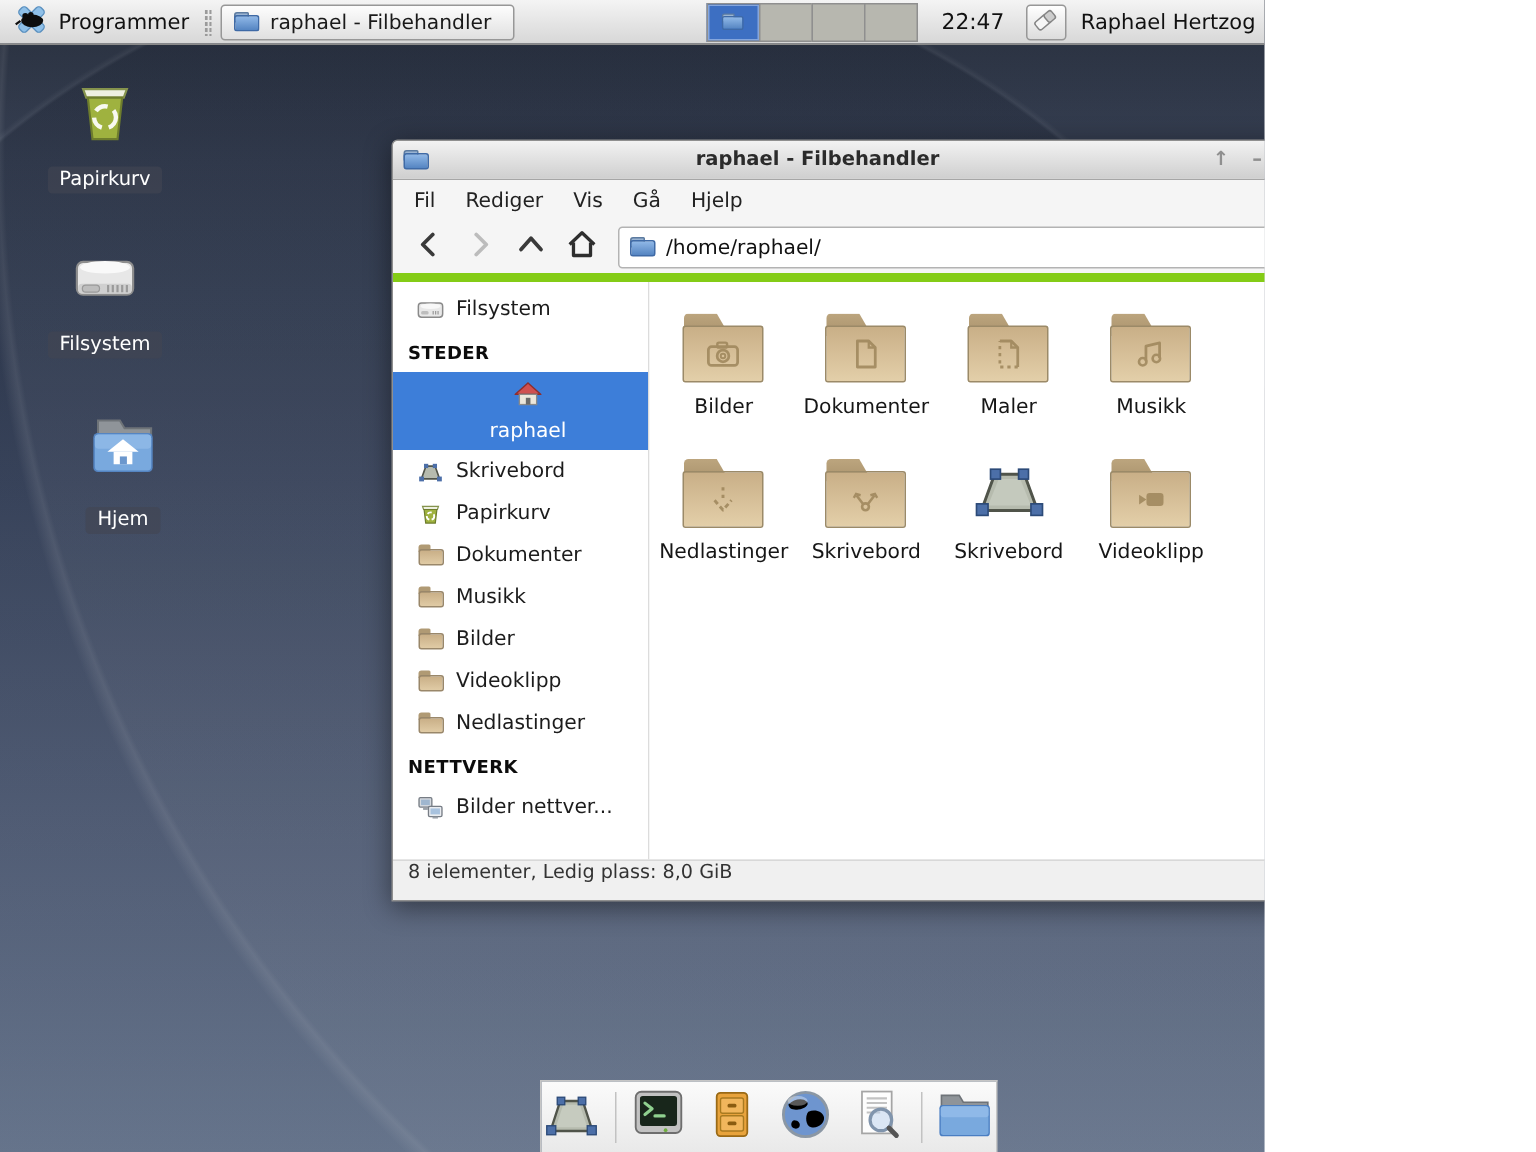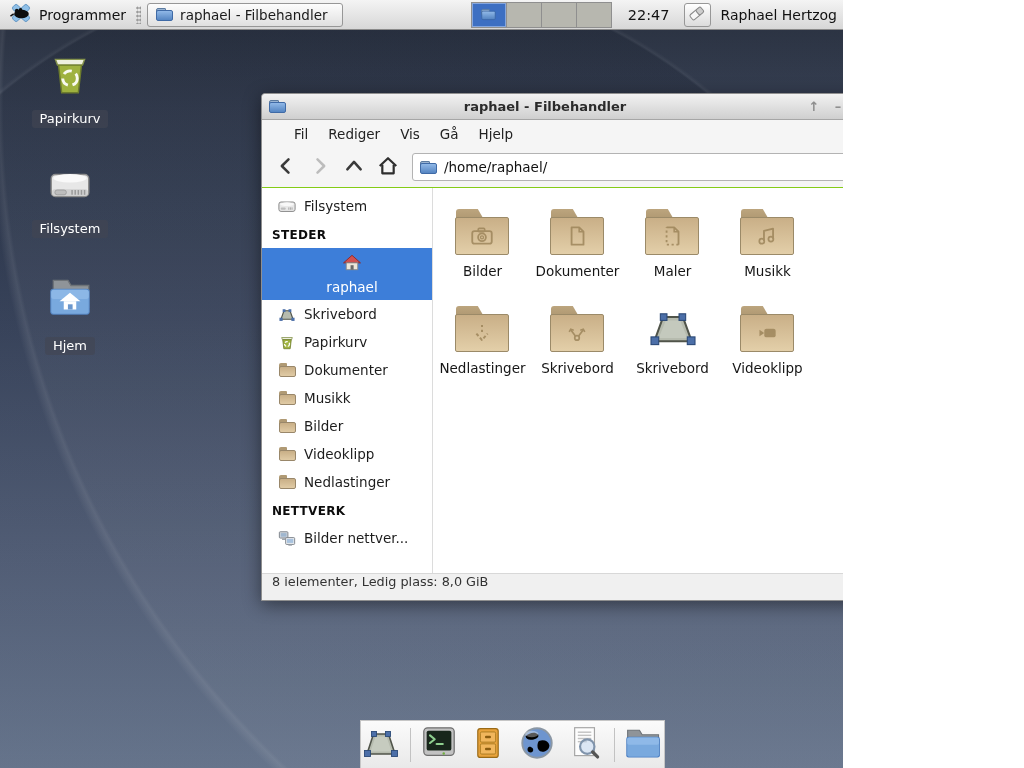--- a/index.html
+++ b/index.html
@@ -37,24 +37,24 @@
 
   
   .win { position:absolute; left:261px; top:93px; width:643px; height:508px;
     background:#f5f5f5; border:1px solid #8f8f8f; border-radius:4px 4px 0 0;
     box-shadow:0 4px 18px rgba(0,0,0,0.45); display:flex; flex-direction:column; z-index:40; }
   .titlebar { height:26px; flex:0 0 26px; display:flex; align-items:center; gap:6px; padding:0 7px;
     background:linear-gradient(#f2f2f2,#cfcfcf); border-bottom:1px solid #a6a6a6; border-radius:4px 4px 0 0; }
   .wtitle { flex:1; text-align:center; font-weight:bold; font-size:13px; color:#2b2b2b; }
   .wbtns { display:flex; gap:4px; }
   .wbtn { width:20px; height:18px; text-align:center; line-height:18px; color:#8f8f8f; font-weight:bold; font-size:13px; }
-  .menubar { height:27px; flex:0 0 27px; display:flex; align-items:center; background:#f5f5f5; padding:0 4px;margin-left:18px; }
+  .menubar { height:27px; flex:0 0 27px; display:flex; align-items:center; background:#f5f5f5; padding:0 4px; }
   .mitem { padding:4px 10px; font-size:13.5px; color:#222; }
   .toolbar { height:41px; flex:0 0 41px; display:flex; align-items:center; gap:4px; background:#f5f5f5;
-    border-bottom:1px solid #84cc16; padding:0 9px; }
+    border-bottom:6px solid #84cc16; padding:0 9px; }
   .navbtn { width:30px; height:30px; display:flex; align-items:center; justify-content:center; border-radius:3px; }
   .pathfield { flex:1; height:28px; margin-left:5px; background:#fff; border:1px solid #b3b3b3; border-radius:3px;
     display:flex; align-items:center; gap:7px; padding:0 7px; }
   .pathtext { flex:1; font-size:13.5px; color:#111; }
   .wbody { flex:1; display:flex; min-height:0; }
   .sidebar { width:171px; flex:0 0 171px; background:#fff; border-right:1px solid #dcdcdc; padding-top:4px; overflow:hidden; }
   .shead { font-weight:bold; font-size:12px; color:#0c0c0c; padding:8px 10px 6px; letter-spacing:0.3px; }
   .sitem { display:flex; align-items:center; gap:8px; padding:5px 6px 5px 16px; font-size:13.5px; color:#1c1c1c; }
   .sitem.selected { background:#3d7ed9; color:#fff;flex-direction:column; }
   .si { width:18px; height:18px; display:flex; align-items:center; justify-content:center; flex:0 0 18px; }
@@ -166,21 +166,21 @@
             <line x1="29" y1="28.8" x2="29" y2="33.4"></line>
           <line x1="32" y1="28.8" x2="32" y2="33.4"></line>
             <line x1="35" y1="28.8" x2="35" y2="33.4"></line>
           <line x1="38" y1="28.8" x2="38" y2="33.4"></line>
         </g>
       </svg>
     </span>
     <span class="dlabel">Filsystem</span>
   </div>
 
-  <div class="dicon" style="left:24px; top:272px;gap:12px;">
+  <div class="dicon" style="left:36px; top:272px;gap:12px;">
     <span>
       <svg width="50" height="50" viewBox="0 0 48 48">
         <path d="M8 8 L22 8 L25 13 L42 13 L42 34 L8 34 Z" fill="#8f9499" stroke="#6e7378" stroke-width="1.3"></path>
         <rect x="5" y="16" width="38" height="25" rx="3" fill="#5585c2"></rect>
         <rect x="6" y="17" width="36" height="23" rx="2.4" fill="#79a9de"></rect>
         <rect x="6" y="17" width="36" height="9" rx="2.4" fill="#8cb7e6"></rect>
         <polygon points="24,20 34,28 14,28" fill="#ffffff"></polygon>
         <rect x="18" y="28" width="12" height="8" fill="#ffffff"></rect>
         <rect x="22" y="31" width="4.5" height="5" fill="#6b97cd"></rect>
       </svg>

